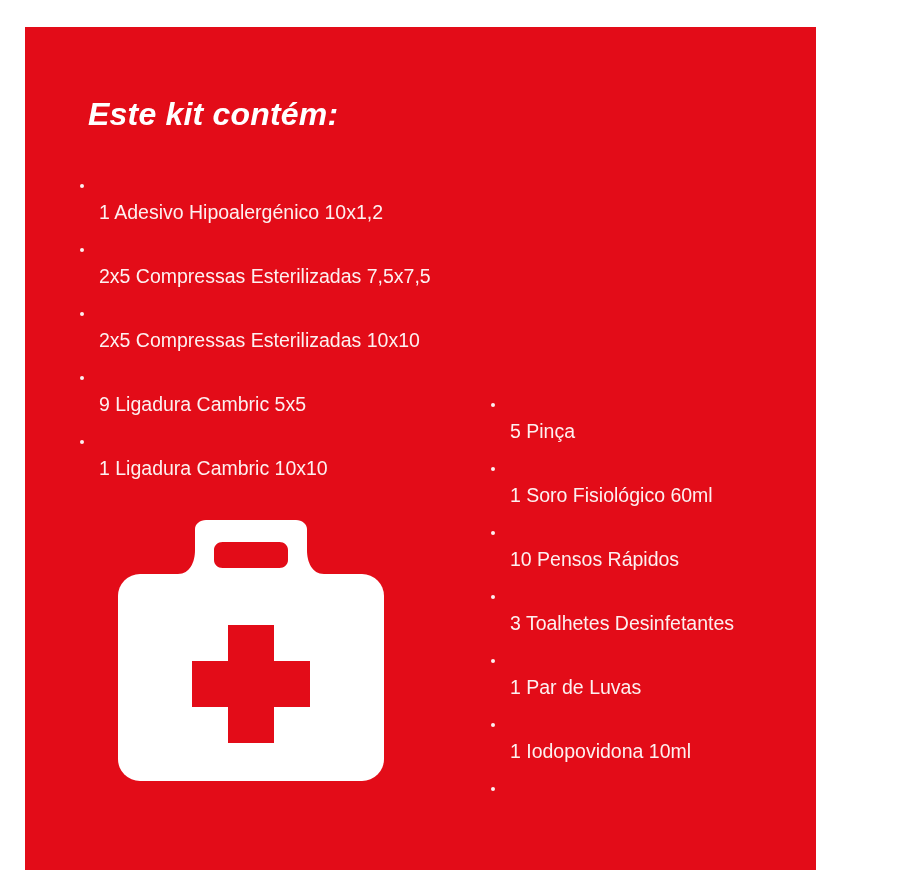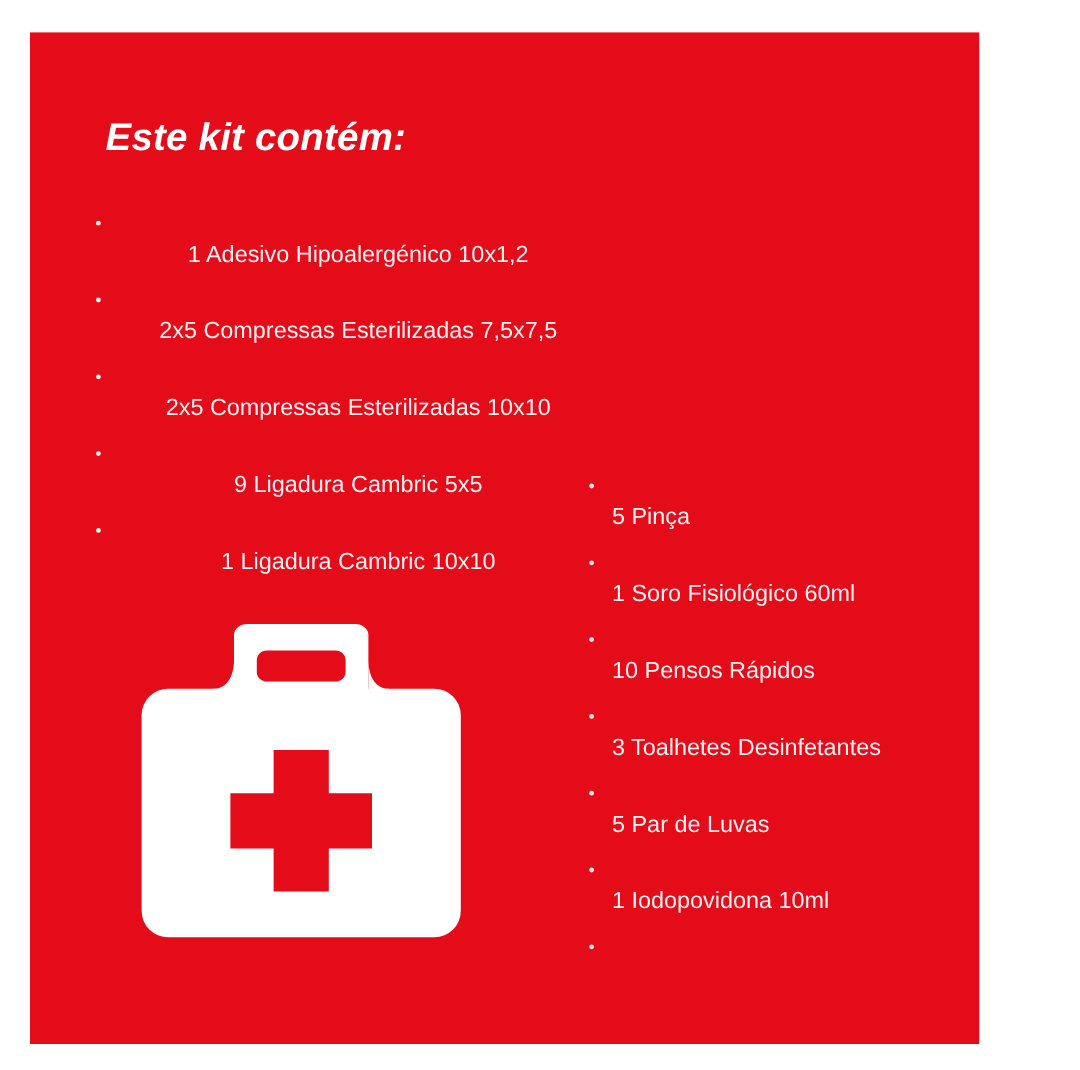--- a/index.html
+++ b/index.html
@@ -50,21 +50,20 @@
     margin: 0;
     padding: 0;
     list-style: none;
     color: #fdf1f1;
   }
 
   #left-column {
     left: 78px;
     top: 173px;
     width: 420px;
-    text-align: center;
   }
 
   #right-column {
     left: 489px;
     top: 392px;
     width: 360px;
   }
 
   .kit-item {
     position: relative;
@@ -142,21 +141,21 @@
     <li class="kit-item">
       <span class="bullet-icon"></span><span>1 Soro Fisiológico 60ml</span>
     </li>
     <li class="kit-item">
       <span class="bullet-icon"></span><span>10 Pensos Rápidos</span>
     </li>
     <li class="kit-item">
       <span class="bullet-icon"></span><span>3 Toalhetes Desinfetantes</span>
     </li>
     <li class="kit-item">
-      <span class="bullet-icon"></span><span>5 Par de Luvas</span>
+      <span class="bullet-icon"></span><span>1 Par de Luvas</span>
     </li>
     <li class="kit-item">
       <span class="bullet-icon"></span><span>1 Iodopovidona 10ml</span>
     </li>
     <li class="kit-item">
       <span class="bullet-icon"></span>
     </li>
 
   </ul>
 

